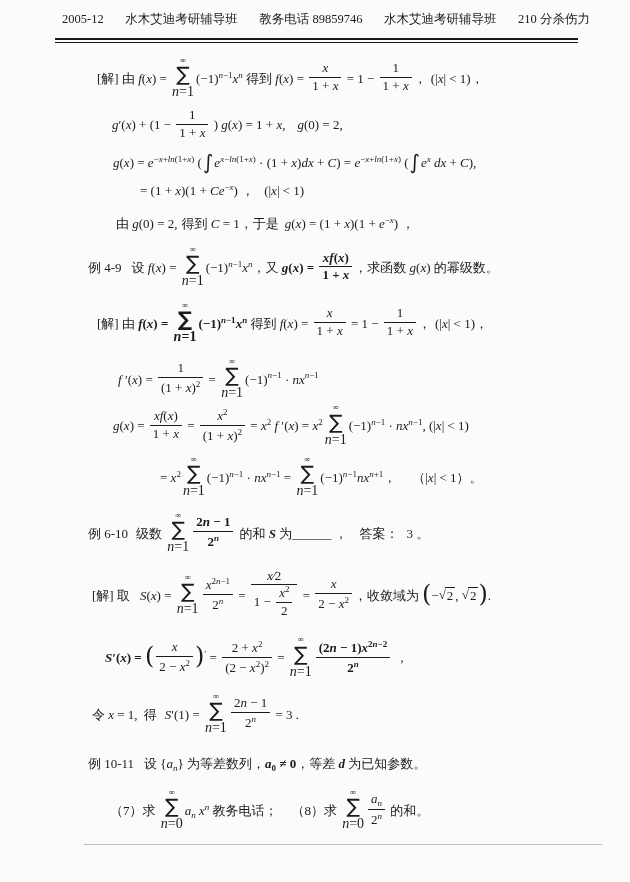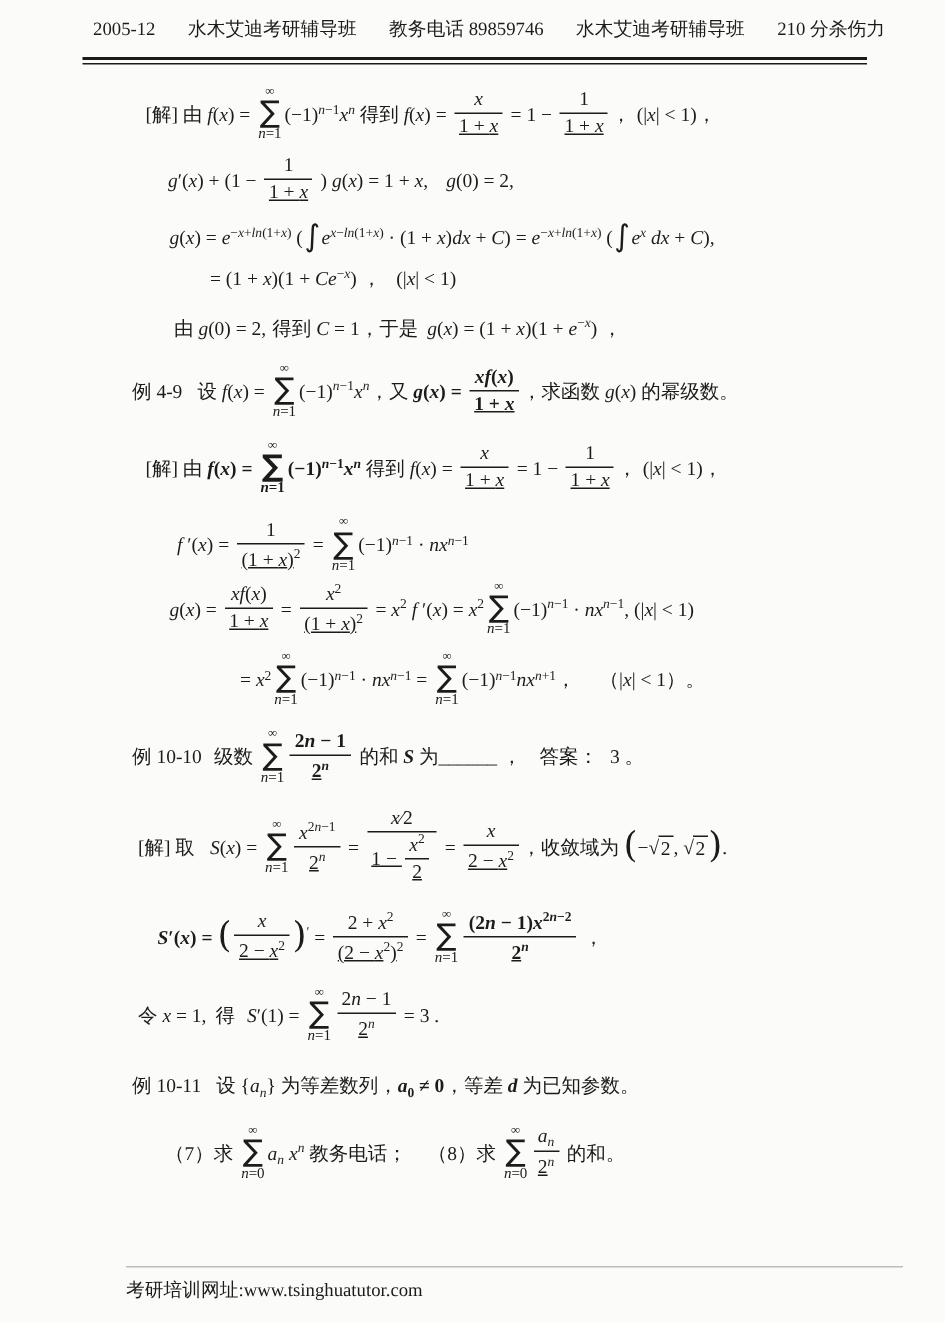--- a/index.html
+++ b/index.html
@@ -21,25 +21,25 @@
   
   .content { position:absolute; top:46px; left:0; right:0; }
   .math-line { white-space:nowrap; font-size:13px; line-height:1.25; }
   .tk-tx { }
   .tk-it { font-style:italic; }
   .tk-bold, .tk-bold * { font-weight:bold; }
   .tk-sup { display:inline-block; font-size:9px; vertical-align:5px; letter-spacing:0; }
   .tk-sub { display:inline-block; font-size:9px; vertical-align:-3px; }
   .tk-frac { display:inline-block; vertical-align:middle; text-align:center; margin:0 2px; position:relative; top:-2px; }
   .fr-n { display:block; padding:0 3px 1px; border-bottom:1px solid #1b1b1b; line-height:1.15; }
-  .fr-d { display:block; padding:1px 3px 0; line-height:1.15;text-decoration:underline; }
+  .fr-d { display:block; padding:1px 3px 0; line-height:1.15; }
   .tk-sum { display:inline-flex; flex-direction:column; align-items:center; vertical-align:middle; margin:0 2px; position:relative; top:-2px; }
   .sum-hi { font-size:8.5px; line-height:1.1; }
   .sum-sig { font-size:20px; line-height:0.95; font-family:"DejaVu Sans", sans-serif; }
-  .sum-lo { font-size:10px; line-height:1.1; }
+  .sum-lo { font-size:14px; line-height:1.1; }
   .tk-int { font-size:20px; font-family:"DejaVu Sans", sans-serif; vertical-align:middle; position:relative; top:-2px; margin:0 1px; }
   .tk-bigp { font-size:24px; font-family:"DejaVu Serif", serif; vertical-align:middle; position:relative; top:-3px; }
   .tk-sqrt { display:inline-flex; align-items:flex-start; vertical-align:middle; position:relative; top:-1px; }
   .sqrt-sign { }
   .sqrt-arg { border-top:1px solid #1b1b1b; margin-left:-1px; padding:0 2px; font-style:normal; }
   .tk-sp { display:inline-block; }
   
   .rule-bottom { position:absolute; bottom:37px; left:84px; right:28px; border-top:1px solid #bdbdbb; }
   .footer {
     position:absolute; bottom:13px; left:84px; right:28px;
@@ -91,21 +91,21 @@
         </span><span class="tk-m"><span>(−1)</span></span><span class="tk-sup"><span class="tk-it">n</span><span>−1</span></span><span class="tk-m"><span> · </span><span class="tk-it">nx</span></span><span class="tk-sup"><span class="tk-it">n</span><span>−1</span></span><span class="tk-m"><span>, (|</span><span class="tk-it">x</span><span>| &lt; 1)</span></span></div>
       <div class="math-line" style="margin-left: 160px; margin-top: 8px;"><span class="tk-m"><span>= </span><span class="tk-it">x</span></span><span class="tk-sup"><span>2</span></span><span class="tk-sum">
           <span class="sum-hi">∞</span>
           <span class="sum-sig">∑</span>
           <span class="sum-lo"><span class="tk-it">n</span><span>=1</span></span>
         </span><span class="tk-m"><span>(−1)</span></span><span class="tk-sup"><span class="tk-it">n</span><span>−1</span></span><span class="tk-m"><span> · </span><span class="tk-it">nx</span></span><span class="tk-sup"><span class="tk-it">n</span><span>−1</span></span><span class="tk-m"><span> = </span></span><span class="tk-sum">
           <span class="sum-hi">∞</span>
           <span class="sum-sig">∑</span>
           <span class="sum-lo"><span class="tk-it">n</span><span>=1</span></span>
         </span><span class="tk-m"><span>(−1)</span></span><span class="tk-sup"><span class="tk-it">n</span><span>−1</span></span><span class="tk-m"><span class="tk-it">nx</span></span><span class="tk-sup"><span class="tk-it">n</span><span>+1</span></span><span class="tk-m"><span>，</span></span><span class="tk-sp" style="width: 16px;"></span><span class="tk-m"><span>（|</span><span class="tk-it">x</span><span>| &lt; 1）。</span></span></div>
-      <div class="math-line" style="margin-left: 88px; margin-top: 12px;"><span class="tk-tx">例 10-10</span><span class="tk-sp" style="width: 8px;"></span><span class="tk-tx">级数 </span><span class="tk-sum">
+      <div class="math-line" style="margin-left: 88px; margin-top: 12px;"><span class="tk-tx">例 6-10</span><span class="tk-sp" style="width: 8px;"></span><span class="tk-tx">级数 </span><span class="tk-sum">
           <span class="sum-hi">∞</span>
           <span class="sum-sig">∑</span>
           <span class="sum-lo"><span class="tk-it">n</span><span>=1</span></span>
         </span><span class="tk-frac tk-bold"><span class="fr-n"><span class="tk-m tk-bold"><span>2</span><span class="tk-it">n</span><span> − 1</span></span></span><span class="fr-d"><span class="tk-m tk-bold"><span>2</span></span><span class="tk-sup tk-bold"><span class="tk-it">n</span></span></span></span><span class="tk-sp" style="width: 4px;"></span><span class="tk-tx">的和 </span><span class="tk-m tk-bold"><span class="tk-it">S</span></span><span class="tk-tx"> 为______ ，</span><span class="tk-sp" style="width: 12px;"></span><span class="tk-tx">答案：</span><span class="tk-sp" style="width: 8px;"></span><span class="tk-tx">3 。</span></div>
       <div class="math-line" style="margin-left: 92px; margin-top: 14px;"><span class="tk-tx">[解] 取</span><span class="tk-sp" style="width: 10px;"></span><span class="tk-m"><span class="tk-it">S</span><span>(</span><span class="tk-it">x</span><span>) = </span></span><span class="tk-sum">
           <span class="sum-hi">∞</span>
           <span class="sum-sig">∑</span>
           <span class="sum-lo"><span class="tk-it">n</span><span>=1</span></span>
         </span><span class="tk-frac"><span class="fr-n"><span class="tk-m"><span class="tk-it">x</span></span><span class="tk-sup"><span>2</span><span class="tk-it">n</span><span>−1</span></span></span><span class="fr-d"><span class="tk-m"><span>2</span></span><span class="tk-sup"><span class="tk-it">n</span></span></span></span><span class="tk-m"><span> = </span></span><span class="tk-frac"><span class="fr-n"><span class="tk-m"><span class="tk-it">x</span><span>∕2</span></span></span><span class="fr-d"><span class="tk-m"><span>1 − </span></span><span class="tk-frac"><span class="fr-n"><span class="tk-m"><span class="tk-it">x</span></span><span class="tk-sup"><span>2</span></span></span><span class="fr-d"><span class="tk-m"><span>2</span></span></span></span></span></span><span class="tk-m"><span> = </span></span><span class="tk-frac"><span class="fr-n"><span class="tk-m"><span class="tk-it">x</span></span></span><span class="fr-d"><span class="tk-m"><span>2 − </span><span class="tk-it">x</span></span><span class="tk-sup"><span>2</span></span></span></span><span class="tk-tx">，收敛域为</span><span class="tk-sp" style="width: 3px;"></span><span class="tk-bigp">(</span><span class="tk-m"><span>−</span></span><span class="tk-sqrt">
           <span class="sqrt-sign">√</span>
@@ -131,15 +131,14 @@
           <span class="sum-lo"><span class="tk-it">n</span><span>=0</span></span>
         </span><span class="tk-m"><span class="tk-it">a</span></span><span class="tk-sub"><span class="tk-it">n</span></span><span class="tk-m"><span> </span><span class="tk-it">x</span></span><span class="tk-sup"><span class="tk-it">n</span></span><span class="tk-tx"> 教务电话；</span><span class="tk-sp" style="width: 14px;"></span><span class="tk-tx">（8）求 </span><span class="tk-sum">
           <span class="sum-hi">∞</span>
           <span class="sum-sig">∑</span>
           <span class="sum-lo"><span class="tk-it">n</span><span>=0</span></span>
         </span><span class="tk-frac"><span class="fr-n"><span class="tk-m"><span class="tk-it">a</span></span><span class="tk-sub"><span class="tk-it">n</span></span></span><span class="fr-d"><span class="tk-m"><span>2</span></span><span class="tk-sup"><span class="tk-it">n</span></span></span></span><span class="tk-tx"> 的和。</span></div>
     </div>
 
   <div class="rule-bottom"></div>
   <div class="footer">
-    <span>考研培训网址:www.tsinghuatutor.com</span>
   </div>
 </div>
 
 </body></html>

